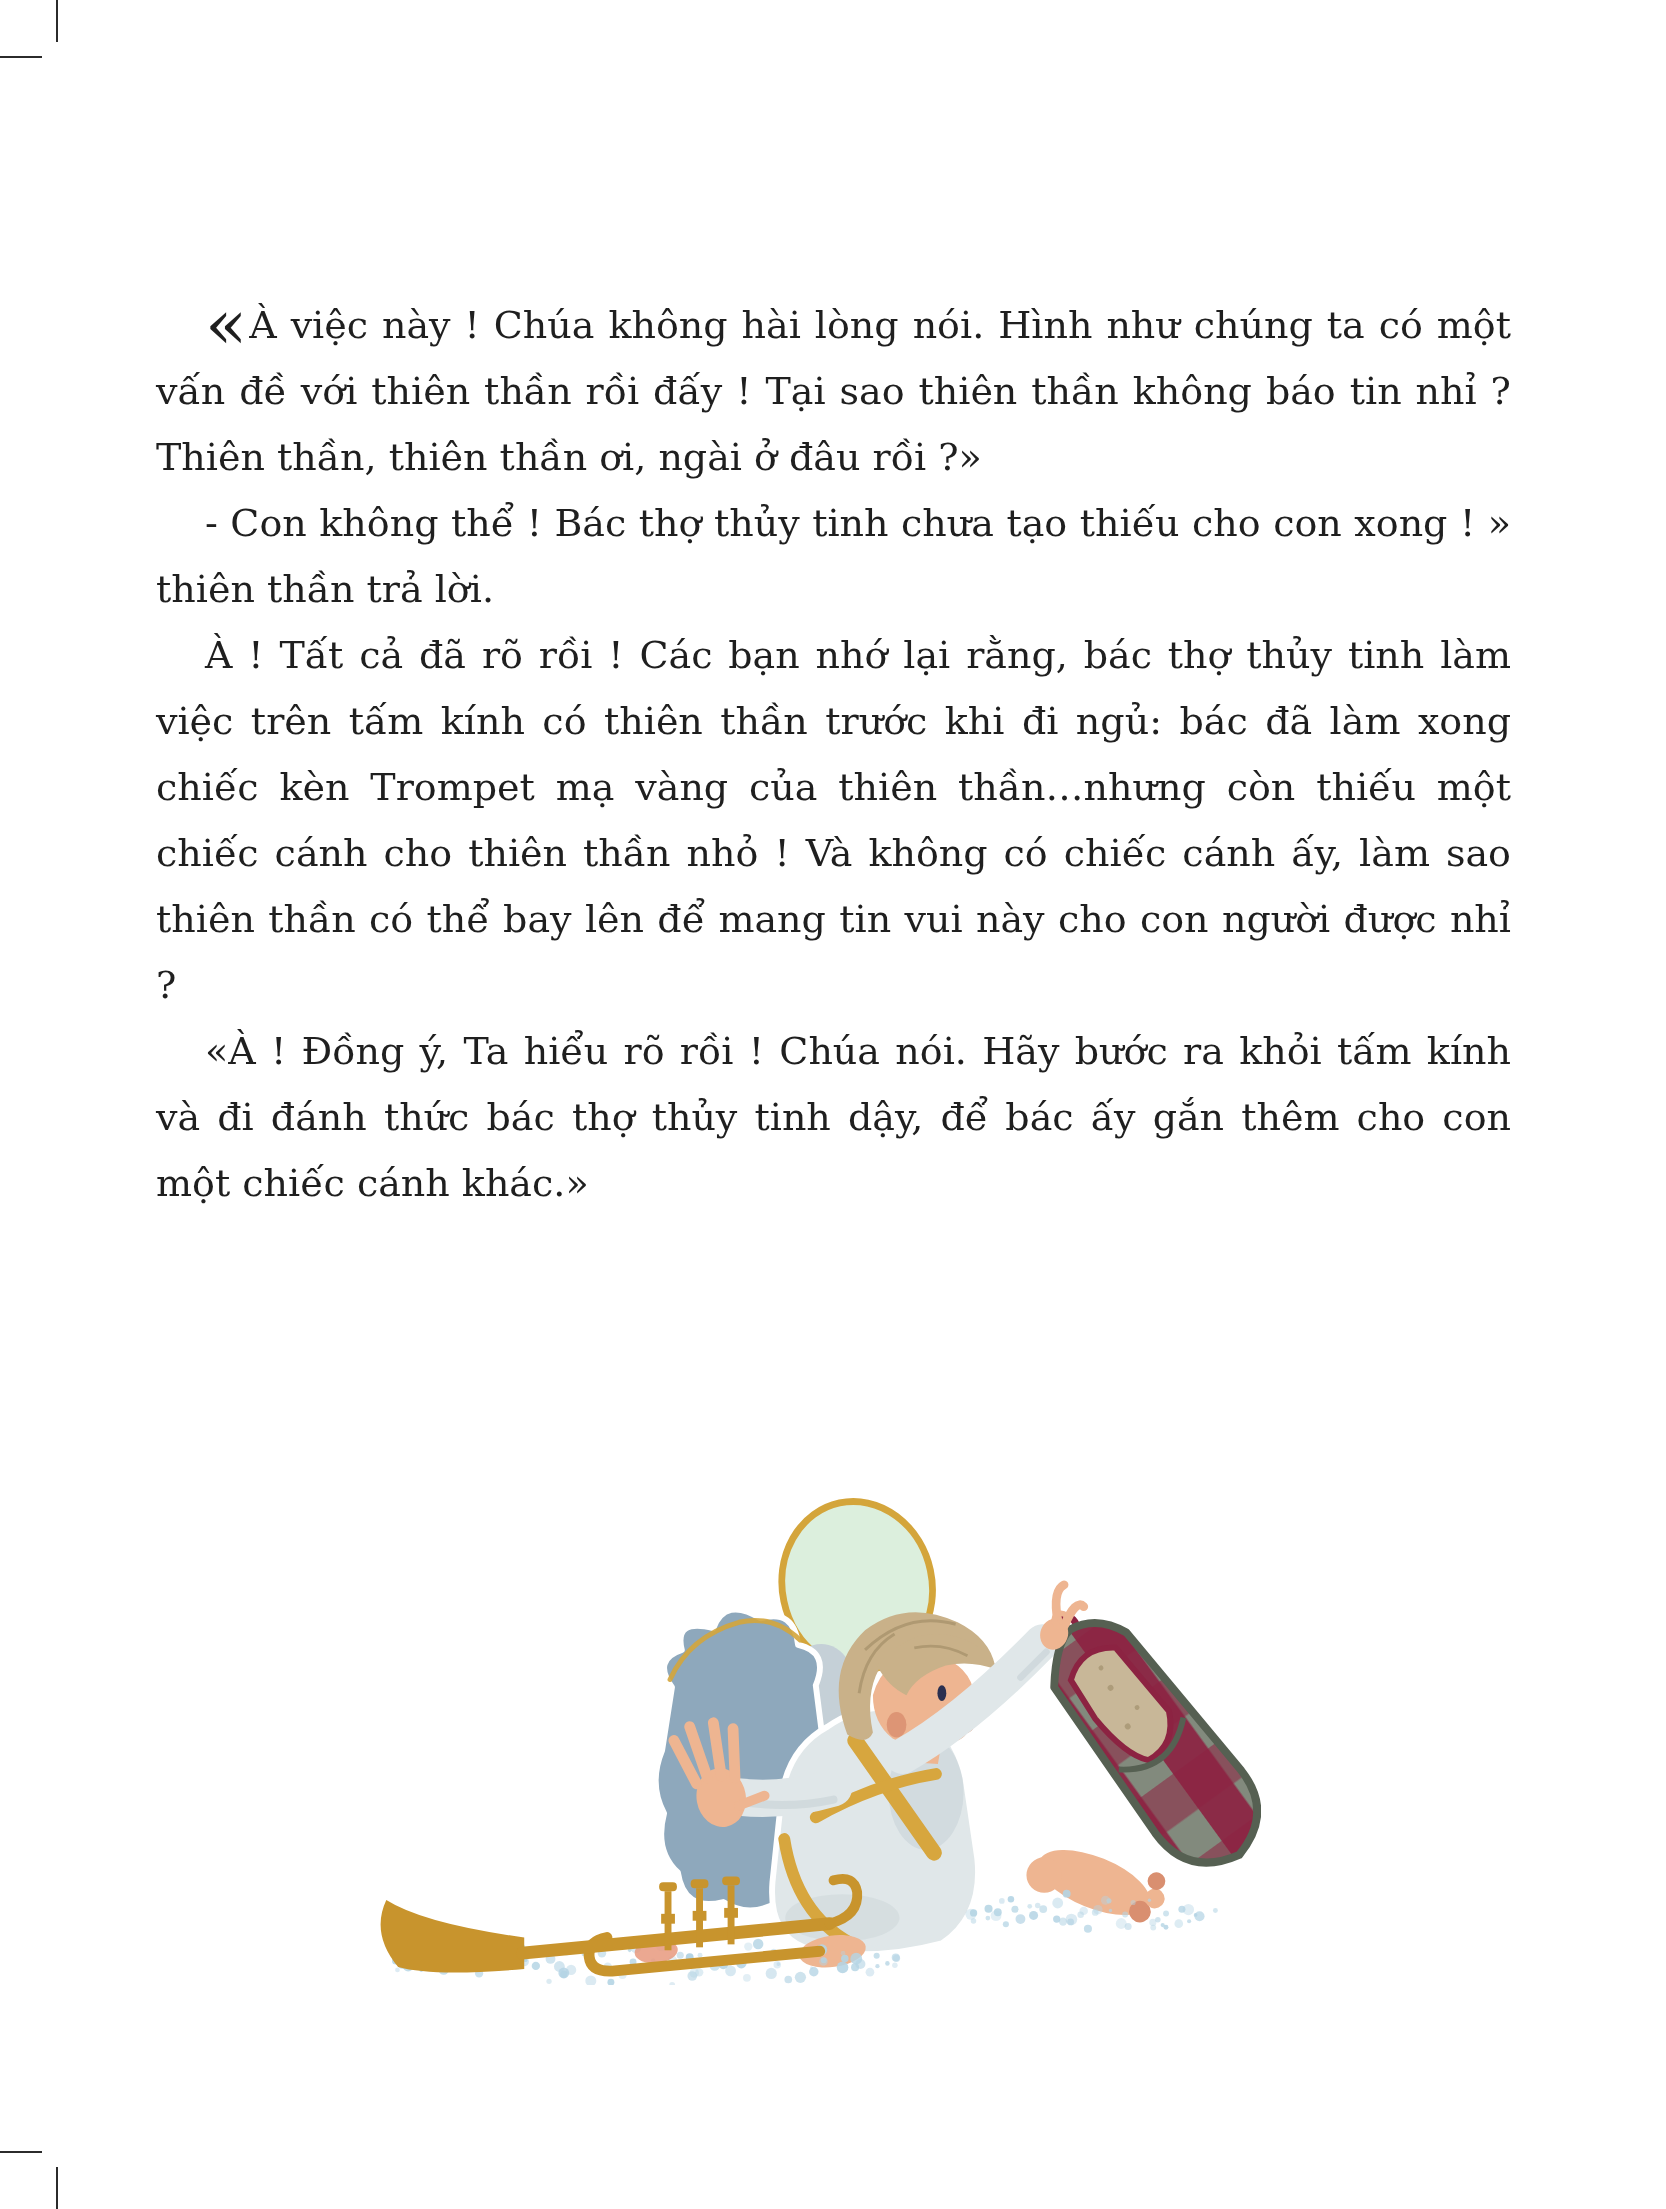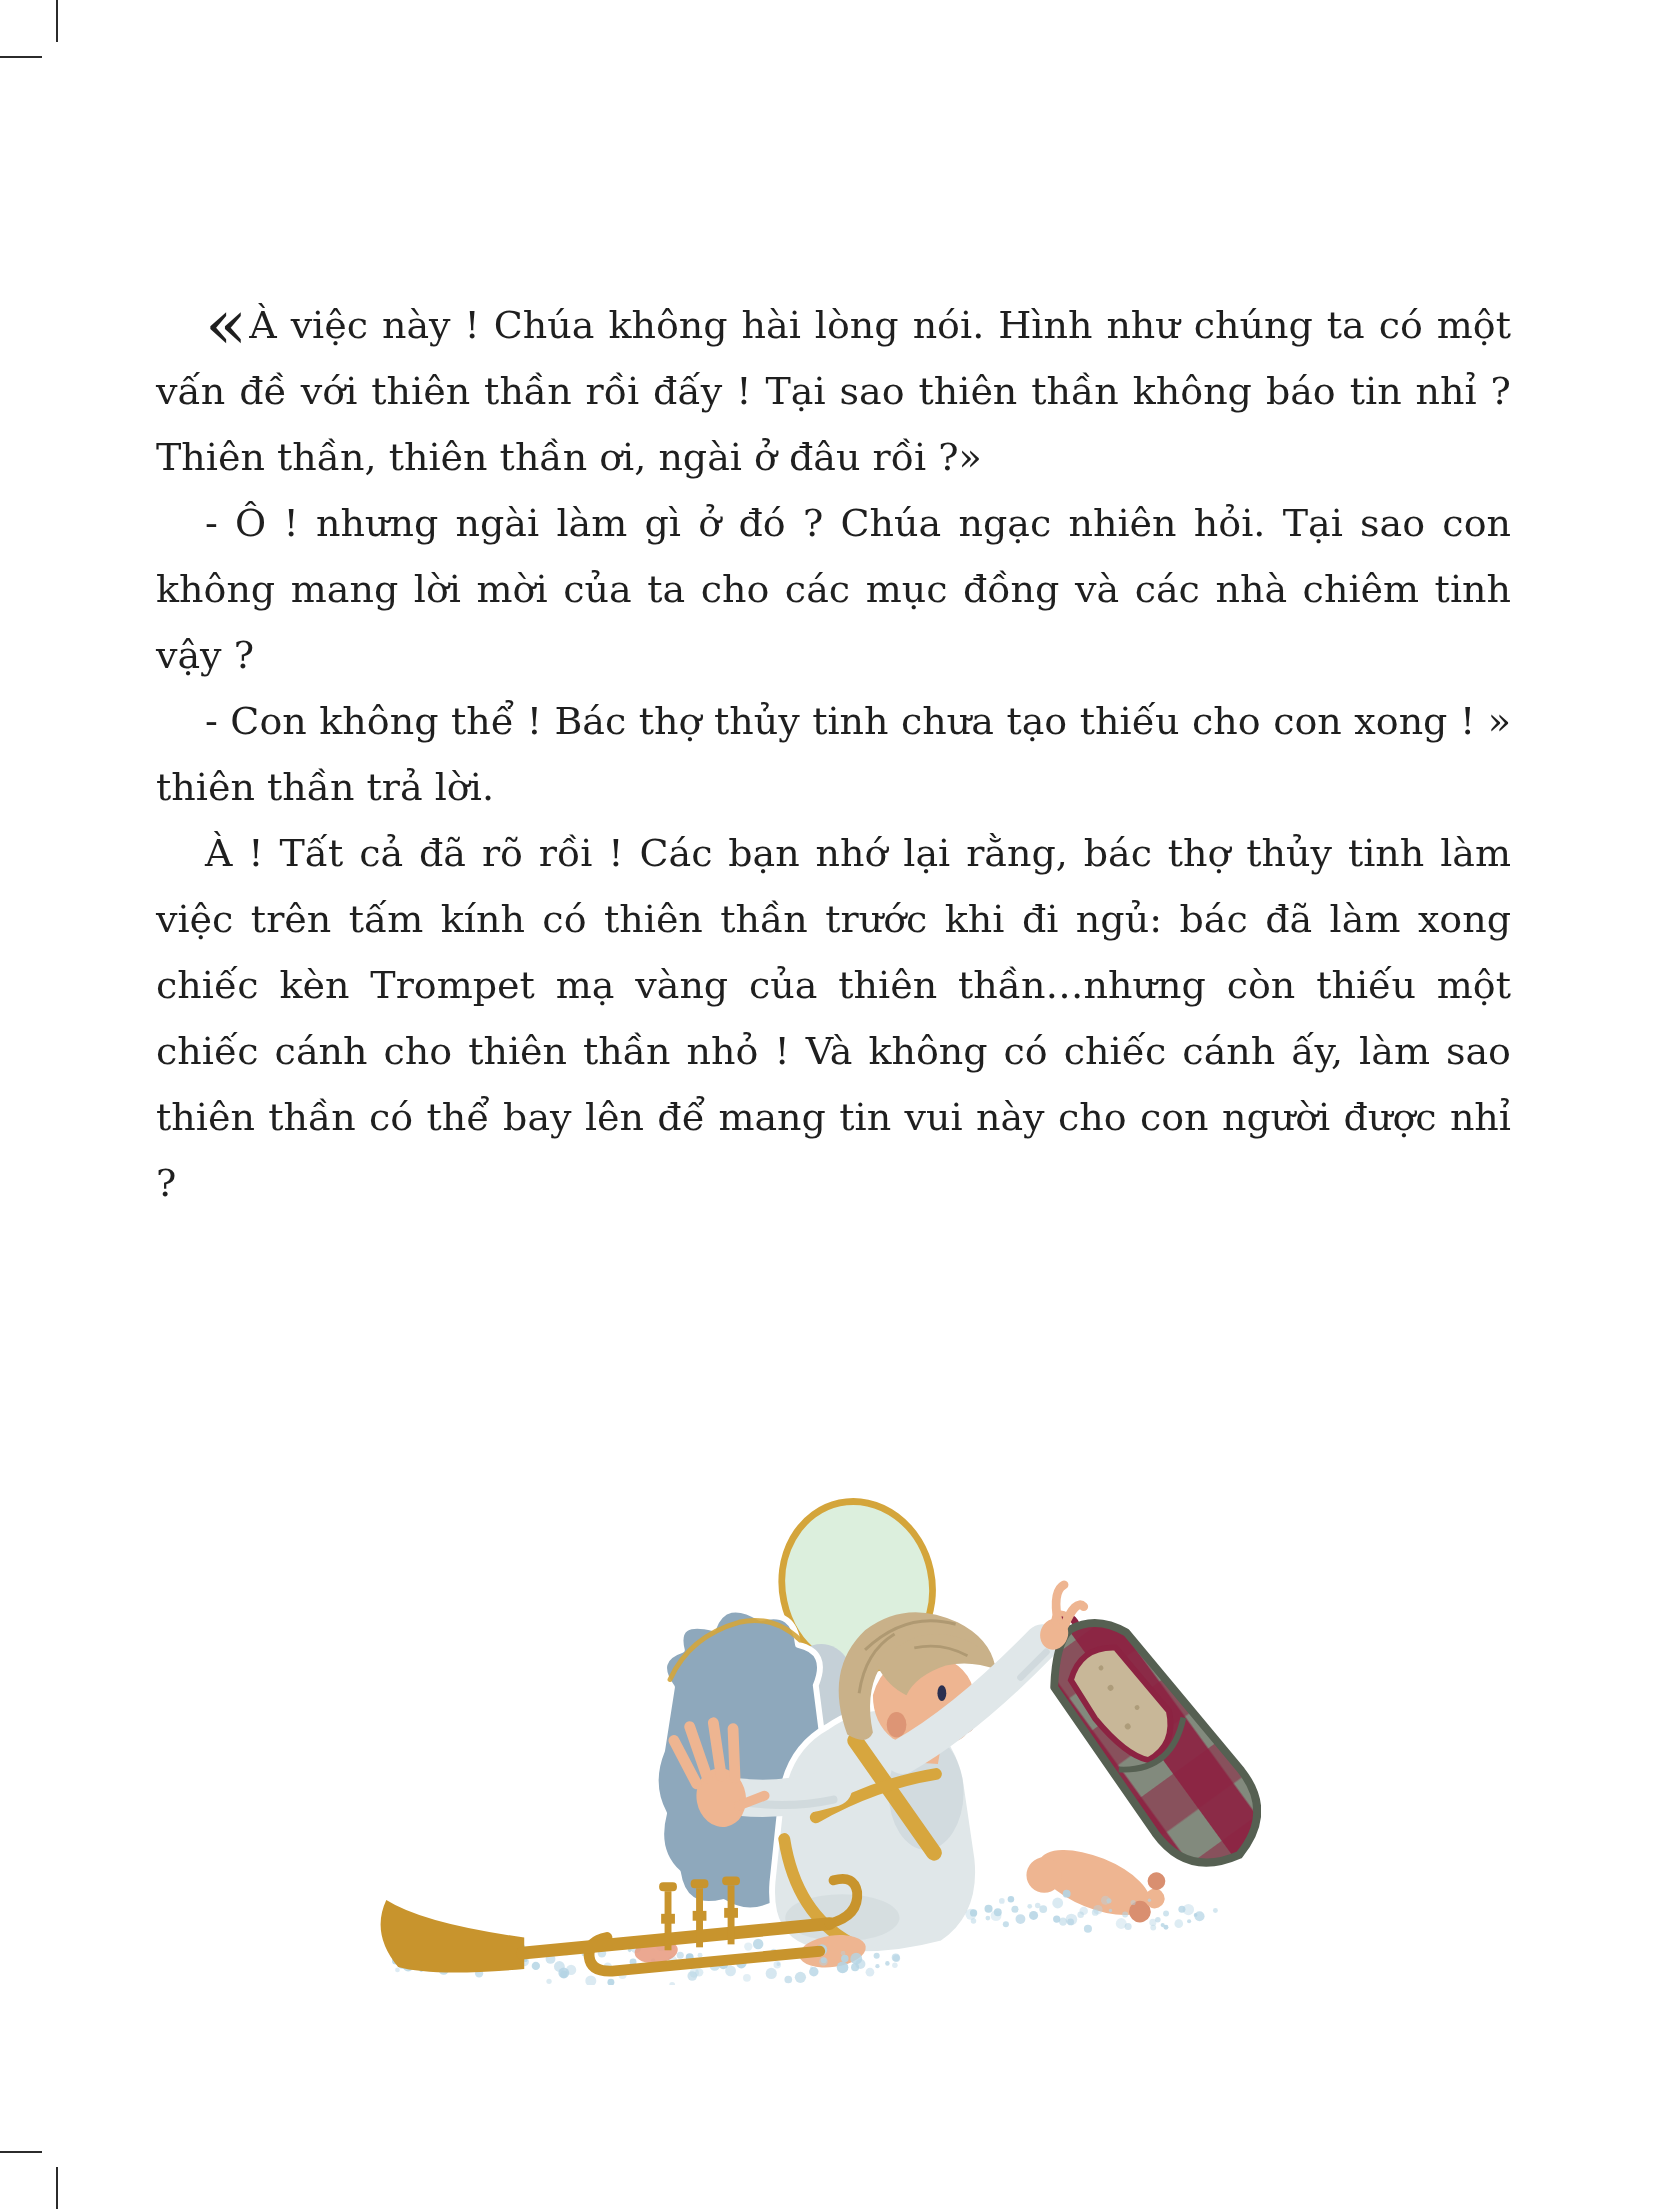--- a/index.html
+++ b/index.html
@@ -31,23 +31,23 @@
   <div class="crop" style="left:0;top:56px;width:42px;height:2px;"></div>
   <div class="crop" style="left:1609px;top:0;width:2px;height:42px;"></div>
   <div class="crop" style="left:1624px;top:56px;width:42px;height:2px;"></div>
   <div class="crop" style="left:0;top:2151px;width:42px;height:2px;"></div>
   <div class="crop" style="left:56px;top:2167px;width:2px;height:42px;"></div>
   <div class="crop" style="left:1624px;top:2151px;width:42px;height:2px;"></div>
   <div class="crop" style="left:1609px;top:2167px;width:2px;height:42px;"></div>
 
   <div class="text-block">
     <p><span class="lead-mark">«</span><span>À việc này ! Chúa không hài lòng nói. Hình như chúng ta có một vấn đề với thiên thần rồi đấy ! Tại sao thiên thần không báo tin nhỉ ? Thiên thần, thiên thần ơi, ngài ở đâu rồi ?»</span></p>
-    <p>- Ô ! nhưng ngài làm gì ở đó ? Chúa ngạc nhiên hỏi. Tại sao con không mang lời mời của ta cho các mục đồng và các nhà chiêm tinh vậy ?</p>
     <p>- Con không thể ! Bác thợ thủy tinh chưa tạo thiếu cho con xong ! » thiên thần trả lời.</p>
     <p>À ! Tất cả đã rõ rồi ! Các bạn nhớ lại rằng, bác thợ thủy tinh làm việc trên tấm kính có thiên thần trước khi đi ngủ: bác đã làm xong chiếc kèn Trompet mạ vàng của thiên thần…nhưng còn thiếu một chiếc cánh cho thiên thần nhỏ ! Và không có chiếc cánh ấy, làm sao thiên thần có thể bay lên để mang tin vui này cho con người được nhỉ ?</p>
+    <p>«À ! Đồng ý, Ta hiểu rõ rồi ! Chúa nói. Hãy bước ra khỏi tấm kính và đi đánh thức bác thợ thủy tinh dậy, để bác ấy gắn thêm cho con một chiếc cánh khác.»</p>
   </div>
 
   <svg style="position:absolute;left:276px;top:1492px;" width="985" height="493" viewBox="0 0 1000 500">
     <defs>
       <pattern id="plaid" width="84" height="84" patternUnits="userSpaceOnUse">
         <rect width="84" height="84" fill="var(--c-slipper-b,#828a7d)"></rect>
         <rect width="44" height="84" fill="var(--c-slipper-a,#8c2342)" opacity="0.92"></rect>
         <rect width="84" height="44" fill="var(--c-slipper-a,#8c2342)" opacity="0.55"></rect>
       </pattern>
     </defs>

